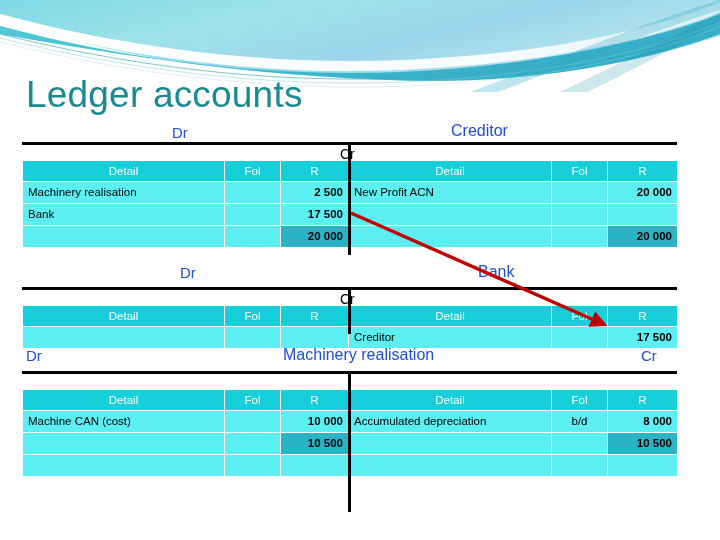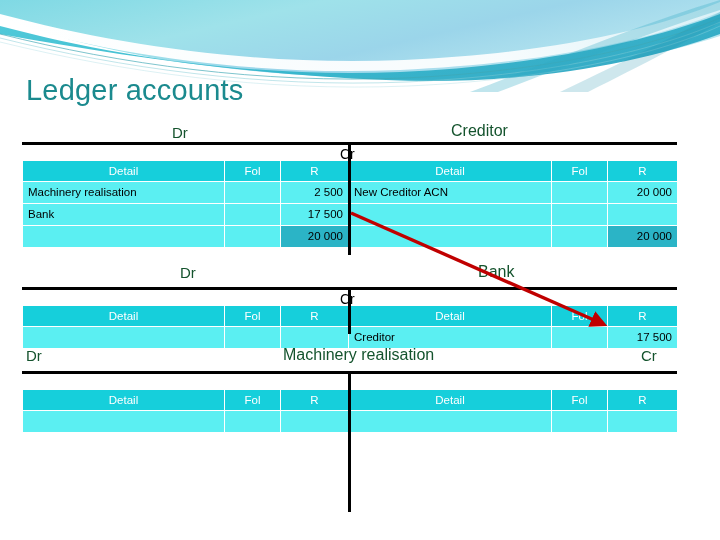--- a/index.html
+++ b/index.html
@@ -22,21 +22,21 @@
     width: 720px; height: 92px;
     overflow: hidden;
     pointer-events: none;
   }
 
   
   #slide-title {
     position: absolute;
     left: 26px;
     top: 74px;
-    font-size: 29px;
+    font-size: 37px;
     color: #1B8A8E;
     letter-spacing: 0.2px;
     white-space: nowrap;
   }
 
   
   .ledger {
     position: absolute;
     border-collapse: collapse;
     table-layout: fixed;
@@ -55,21 +55,21 @@
     overflow: hidden;
   }
   .ledger thead th {
     background: #16CFDB;
     color: #ffffff;
     text-align: center;
     font-size: 11.5px;
     height: 20px;
     border-top: none;
   }
-  .ledger .num { text-align: right; }
+  .ledger .num { text-align: right; font-weight: bold; }
   .ledger .ctr { text-align: center; }
   .ledger .total td { background: #2BB4C6; }
   .ledger .total td.plain { background: #5BEFF2; }
 
   
   .toprule {
     position: absolute;
     height: 3px;
     background: #000000;
   }
@@ -77,21 +77,21 @@
   .centre-divider {
     position: absolute;
     width: 3px;
     background: #000000;
   }
 
   
   .caption {
     position: absolute;
     font-size: 15px;
-    color: #14532d;
+    color: #1d4ed8;
     white-space: nowrap;
   }
   .caption.big { font-size: 16px; }
 
   
   .cr-overlap {
     position: absolute;
     font-size: 14px;
     color: #000000;
     white-space: nowrap;
@@ -174,21 +174,21 @@
       <th>Detail</th>
       <th>Fol</th>
       <th>R</th>
     </tr>
   </thead>
   <tbody>
     <tr>
       <td>Machinery realisation</td>
       <td class="ctr"></td>
       <td class="num">2 500</td>
-      <td>New Creditor ACN</td>
+      <td>New Profit ACN</td>
       <td class="ctr"></td>
       <td class="num">20 000</td>
     </tr>
     <tr>
       <td>Bank</td>
       <td class="ctr"></td>
       <td class="num">17 500</td>
       <td></td>
       <td class="ctr"></td>
       <td class="num"></td>
@@ -263,20 +263,36 @@
     <tr>
       <th>Detail</th>
       <th>Fol</th>
       <th>R</th>
       <th>Detail</th>
       <th>Fol</th>
       <th>R</th>
     </tr>
   </thead>
   <tbody>
+    <tr>
+      <td>Machine CAN (cost)</td>
+      <td class="ctr"></td>
+      <td class="num">10 000</td>
+      <td>Accumulated depreciation</td>
+      <td class="ctr">b/d</td>
+      <td class="num">8 000</td>
+    </tr>
+    <tr class="total">
+      <td class="plain"></td>
+      <td class="plain ctr"></td>
+      <td class="num">10 500</td>
+      <td class="plain"></td>
+      <td class="plain ctr"></td>
+      <td class="num">10 500</td>
+    </tr>
     <tr>
       <td></td>
       <td class="ctr"></td>
       <td class="num"></td>
       <td></td>
       <td class="ctr"></td>
       <td class="num"></td>
     </tr>
   </tbody>
 </table>

